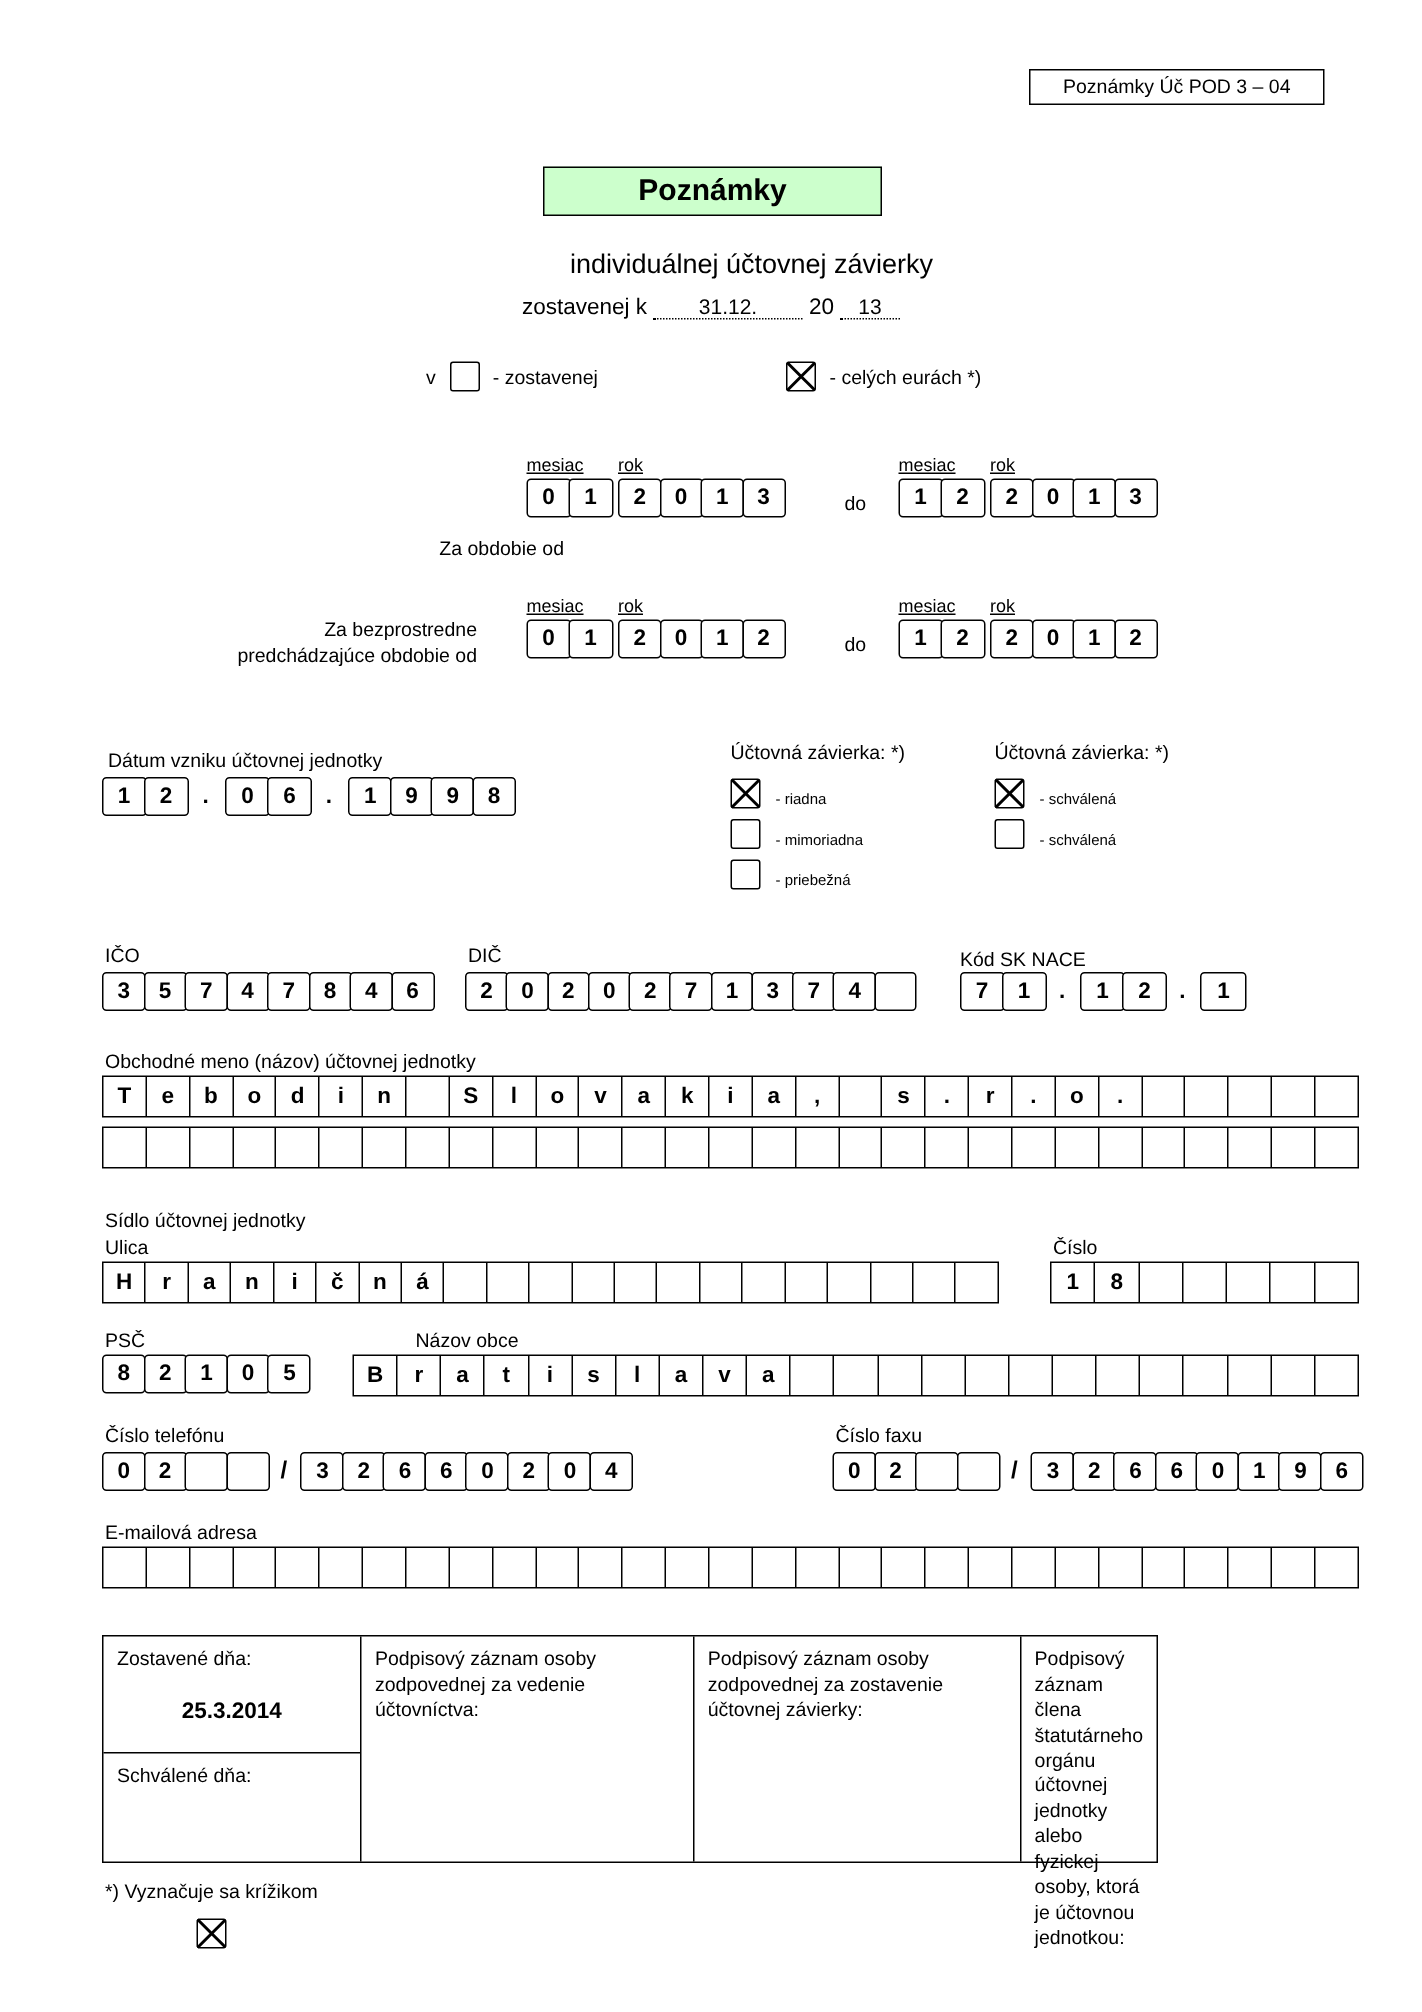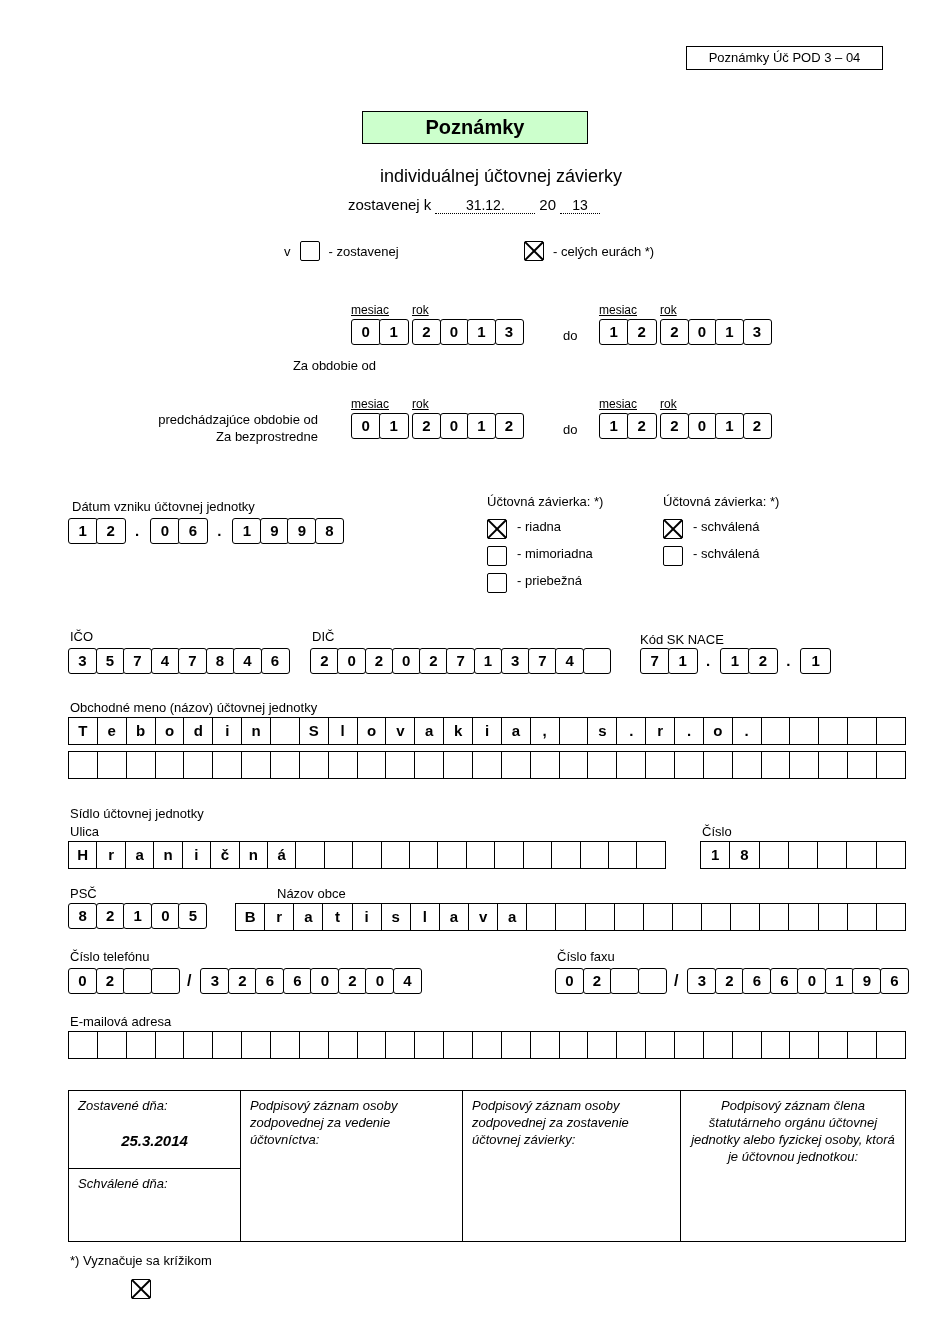--- a/index.html
+++ b/index.html
@@ -38,27 +38,27 @@
   .slash { font-weight:bold; font-size:16px; line-height:26px; }
 
   .checkbox { width:20px; height:20px; box-sizing:border-box; border:1.5px solid #000;
               border-radius:2px; position:relative; background:#fff; flex:0 0 auto; }
   .checkbox.checked::before, .checkbox.checked::after {
       content:""; position:absolute; left:8px; top:-4px; width:1.5px; height:26px; background:#000; }
   .checkbox.checked::before { transform:rotate(45deg); }
   .checkbox.checked::after  { transform:rotate(-45deg); }
 
   .row { display:flex; align-items:center; }
-  .optrow { display:flex; align-items:flex-start; gap:10px; margin-bottom:7px; font-size:13px; }
+  .optrow { display:flex; align-items:flex-end; gap:10px; margin-bottom:7px; font-size:10px; }
 
   .rightlab { text-align:right; font-size:13px; line-height:1.3; }
 
   .sigtable { display:flex; border:1.5px solid #000; box-sizing:border-box; font-size:13px; line-height:1.3; }
   .sigcol { border-right:1.5px solid #000; box-sizing:border-box; padding:7px 9px; }
-  .sigcol:last-child { border-right:none;text-align:center; }
+  .sigcol:last-child { border-right:none; }
   .sigcol1 { padding:0; display:flex; flex-direction:column; }
   .sigcol1 .topcell { border-bottom:1.5px solid #000; padding:7px 9px; height:78px; box-sizing:border-box; }
   .sigcol1 .botcell { padding:7px 9px; flex:1; }
   .sigdate { text-align:center; font-weight:bold; font-size:15px; margin-top:16px; }
 </style>
 </head>
 <body>
 
 <div class="page">
 
@@ -117,22 +117,22 @@
           <span class="cell">2</span>
           <span class="cell">0</span>
           <span class="cell">1</span>
           <span class="cell">3</span>
         </div>
     </div>
   </div>
 
   <div class="abs" style="left:0; top:396px; width:948px; height:50px;">
     <div class="abs rightlab" style="left:0; top:16px; width:318px;">
+      <div>Za bezprostredne</div>
       <div>predchádzajúce obdobie od</div>
-      <div>Za bezprostredne</div>
     </div>
     <div class="abs" style="left:351px; top:1px;">
       <div class="slabel">mesiac</div>
       <div class="seggrid" style="width:56px; margin-top:2px;">
           <span class="cell">0</span>
           <span class="cell">1</span>
         </div>
     </div>
     <div class="abs" style="left:412px; top:1px;">
       <div class="slabel">rok</div>
@@ -460,21 +460,21 @@
       <span class="cell"></span>
       <span class="cell"></span>
       <span class="cell"></span>
       <span class="cell"></span>
       <span class="cell"></span>
       <span class="cell"></span>
       <span class="cell"></span>
       <span class="cell"></span>
     </div>
 
-  <div class="abs sigtable" style="left:68px; top:1090px; width:838px; height:152px;font-style:italic;">
+  <div class="abs sigtable" style="left:68px; top:1090px; width:704px; height:152px;">
     <div class="sigcol sigcol1" style="width:172px;">
       <div class="topcell">
         <span>Zostavené dňa:</span>
         <div class="sigdate">25.3.2014</div>
       </div>
       <div class="botcell">
         <span>Schválené dňa:</span>
       </div>
     </div>
     <div class="sigcol" style="width:222px;">Podpisový záznam osoby zodpovednej za vedenie účtovníctva:</div>

